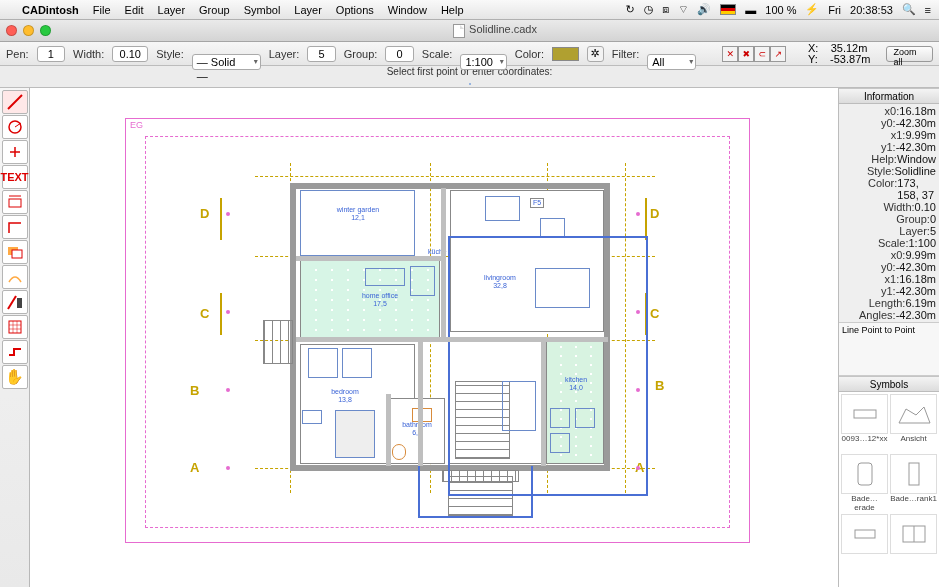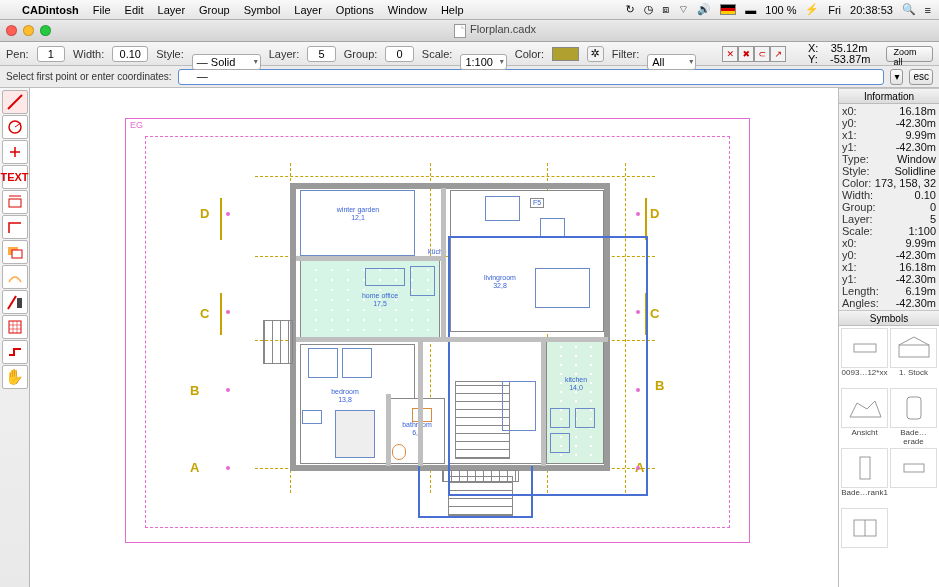--- a/index.html
+++ b/index.html
@@ -31,39 +31,39 @@
 .optrow .sel::after{content:"▾"; position:absolute; right:2px; top:0; font-size:8px; color:#666;}
 .optrow .colorbox{width:28px;height:14px;background:#b0a030;border:1px solid #888;}
 .optrow .ikn{width:18px;height:16px;border:1px solid #aaa;border-radius:3px;background:#f3f3f3;display:flex;align-items:center;justify-content:center;}
 .optrow .sep{flex:0 0 10px;}
 .optrow .coord-icons{display:flex;gap:0;}
 .optrow .ci{width:16px;height:16px;border:1px solid #999;background:#f3f3f3;display:flex;align-items:center;justify-content:center;color:#c00;font-size:9px;}
 .optrow .coords{font-size:10px;line-height:11px;}
 .optrow .btn{height:16px;padding:0 6px;background:linear-gradient(#fdfdfd,#e3e3e3);border:1px solid #999;border-radius:3px;font-size:9px;}
 
 
-.promptrow{height:22px;background:#ececec;border-bottom:1px solid #bcbcbc;display:flex;align-items:center;padding:0 6px;gap:6px;}
+.promptrow{height:22px;background:#ececec;border-bottom:1px solid #bcbcbc;display:flex;align-items:center;padding:0 6px;gap:6px;flex-direction:column;}
 .promptrow .prompt{font-size:10px;color:#333;}
 .promptrow .cmdinput{flex:1;height:16px;border:1px solid #5b8dd6;background:#fff;border-radius:3px;}
 .promptrow .smallbtn{height:16px;padding:0 3px;background:linear-gradient(#fdfdfd,#e3e3e3);border:1px solid #999;border-radius:3px;font-size:10px;display:flex;align-items:center;}
 
 
 .main{display:flex;height:calc(587px - 20px - 22px - 24px - 22px);}
 .toolbox{width:30px;background:linear-gradient(#f6f6f6,#e9e9e9);border-right:1px solid #b8b8b8;display:flex;flex-direction:column;align-items:center;padding-top:2px;gap:1px;}
 .toolbox .tool{width:26px;height:24px;border:1px solid #b5b5b5;background:#fff;display:flex;align-items:center;justify-content:center;font-size:12px;border-radius:2px;}
 .toolbox .tool.on{background:#ffe8e8;}
 
 .canvas-wrap{flex:1;background:#fff;position:relative;overflow:hidden;border-right:1px solid #bcbcbc;}
 .canvas{position:absolute;inset:0;}
 
 
 .rightpanel{width:100px;background:#efefef;display:flex;flex-direction:column;}
 .panel-head{height:16px;background:linear-gradient(#f4f4f4,#dcdcdc);border-top:1px solid #c5c5c5;border-bottom:1px solid #bcbcbc;text-align:center;font-size:10px;line-height:15px;}
 .info-body{padding:1px 3px;font-size:9px;}
-.info-body .row{display:flex;justify-content:space-between;line-height:12px;}
+.info-body .row{display:flex;justify-content:flex-end;line-height:12px;margin-left:26px;}
 .info-body .row .k{color:#333;}
 .info-body .row .v{color:#111;}
 .msg{padding:2px 3px;font-size:9px;border-top:1px solid #ccc;border-bottom:1px solid #ccc;background:#f7f7f7;height:54px;}
 .symbols-body{flex:1;overflow:hidden;background:#fff;padding:2px;}
 .sym-grid{display:grid;grid-template-columns:1fr 1fr;gap:2px;}
 .sym{border:1px solid #ddd;background:#fff;height:40px;display:flex;align-items:center;justify-content:center;}
 .sym-lbl{font-size:8px;text-align:center;color:#444;line-height:9px;height:18px;overflow:hidden;}
 
 
 .fp{position:absolute;}
@@ -117,21 +117,21 @@
     <span>≡</span>
   </div>
 </div>
 
 <div class="titlebar">
   <div class="traffic">
     <span class="tr-r"></span>
     <span class="tr-y"></span>
     <span class="tr-g"></span>
   </div>
-  <div class="title"><span class="doc-icon"></span><span>Florplan.cadx</span></div>
+  <div class="title"><span class="doc-icon"></span><span>Solidline.cadx</span></div>
 </div>
 
 <div class="optrow">
   <label>Pen:</label>
   <div class="num">1</div>
   <label>Width:</label>
   <div class="num wid">0.10</div>
   <label>Style:</label>
   <div class="sel" style="width:72px">— Solid —</div>
   <label>Layer:</label>
@@ -352,30 +352,30 @@
         </div>
       <div class="row">
           <span class="k">x1:</span>
           <span class="v">9.99m</span>
         </div>
       <div class="row">
           <span class="k">y1:</span>
           <span class="v">-42.30m</span>
         </div>
       <div class="row">
-          <span class="k">Type:</span>
+          <span class="k">Help:</span>
           <span class="v">Window</span>
         </div>
       <div class="row">
           <span class="k">Style:</span>
           <span class="v">Solidline</span>
         </div>
       <div class="row">
           <span class="k">Color:</span>
-          <span class="v">173, 158, 32</span>
+          <span class="v">173, 158, 37</span>
         </div>
       <div class="row">
           <span class="k">Width:</span>
           <span class="v">0.10</span>
         </div>
       <div class="row">
           <span class="k">Group:</span>
           <span class="v">0</span>
         </div>
       <div class="row">
@@ -404,43 +404,35 @@
         </div>
       <div class="row">
           <span class="k">Length:</span>
           <span class="v">6.19m</span>
         </div>
       <div class="row">
           <span class="k">Angles:</span>
           <span class="v">-42.30m</span>
         </div>
     </div>
+    <div class="msg">Line Point to Point</div>
     <div class="panel-head">Symbols</div>
     <div class="symbols-body">
       <div class="sym-grid">
         <div>
             <div class="sym">
               <svg width="30" height="20">
                 <rect x="4" y="6" width="22" height="8" stroke="#999" fill="none"></rect>
               </svg>
             </div>
             <div class="sym-lbl">0093…12*xx</div>
           </div>
         <div>
             <div class="sym">
               <svg width="36" height="26">
-                <rect x="3" y="10" width="30" height="12" stroke="#999" fill="none"></rect>
-                <path d="M3 10 L18 2 L33 10" stroke="#999" fill="none"></path>
-              </svg>
-            </div>
-            <div class="sym-lbl">1. Stock</div>
-          </div>
-        <div>
-            <div class="sym">
-              <svg width="36" height="26">
                 <path d="M3 22 L10 8 L20 14 L28 6 L34 22 Z" stroke="#999" fill="none"></path>
               </svg>
             </div>
             <div class="sym-lbl">Ansicht</div>
           </div>
         <div>
             <div class="sym">
               <svg width="30" height="28">
                 <rect x="8" y="3" width="14" height="22" rx="3" stroke="#999" fill="none"></rect>
               </svg>

